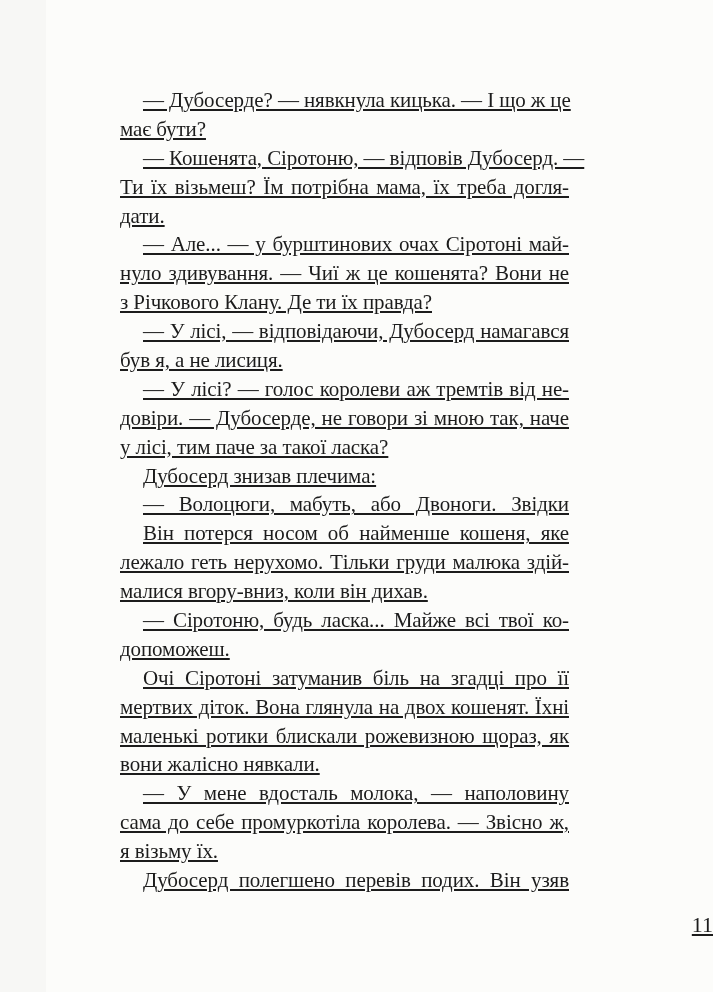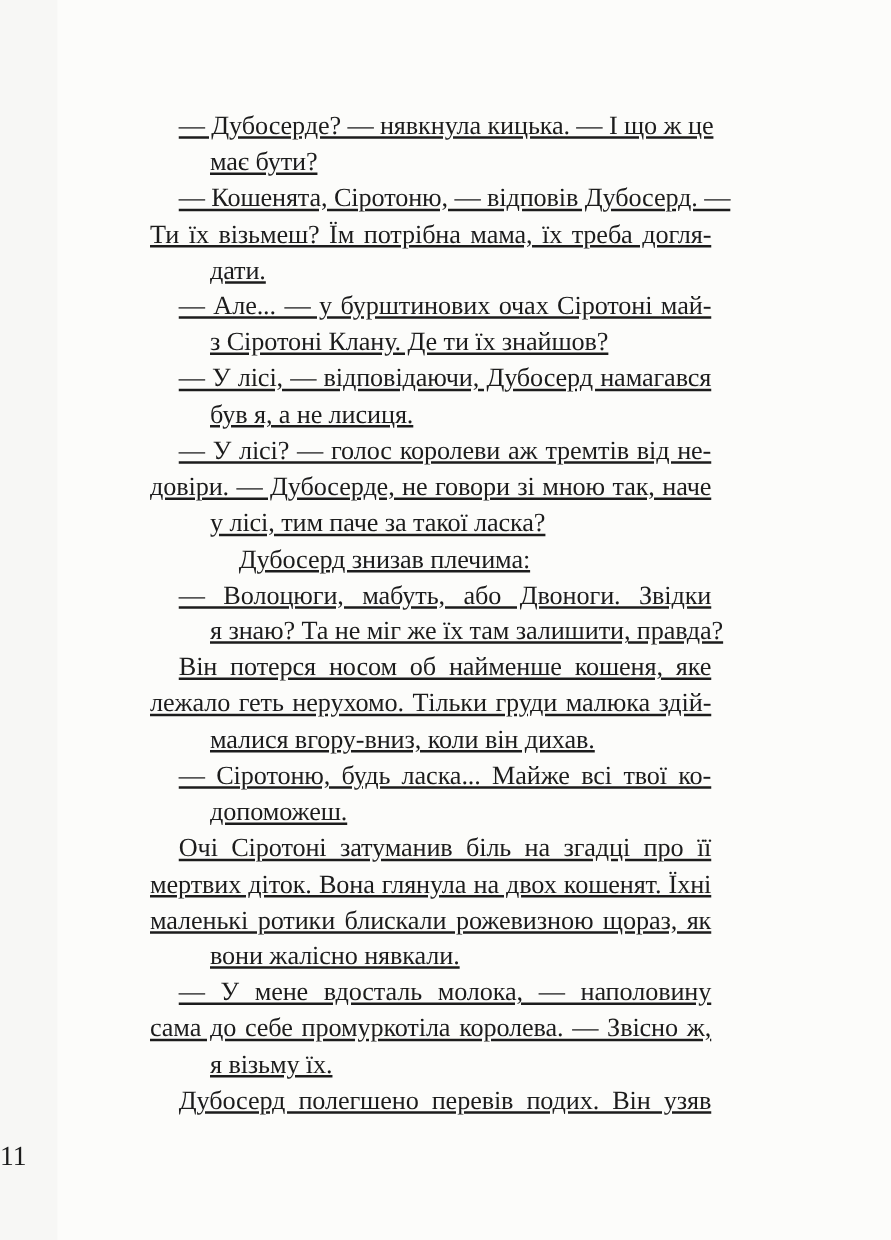--- a/index.html
+++ b/index.html
@@ -25,50 +25,51 @@
       height: 28.9px;
       line-height: 28.9px;
       font-size: 21px;
       white-space: nowrap;
       text-align: justify;
       text-align-last: justify;
       letter-spacing: -0.1px;
       text-decoration: underline;
     }
     .line.indent { padding-left: 23px; }
-    .line.last { text-align-last: left; margin-left: 48px; }
+    .line.last { text-align-last: left; }
     .page-number {
       position: absolute;
       left: 0; width: 713px;
       top: 912px;
-      text-align: left;
+      text-align: right;
       font-size: 22px;
+      text-decoration: underline;
     }
   </style>
 </head>
 <body>
 
 <div class="left-strip"></div>
 
 <div class="page-text" id="page-text">
     <div class="line indent">— Дубосерде? — нявкнула кицька. — І що ж це</div>
     <div class="line last">має бути?</div>
     <div class="line indent">— Кошенята, Сіротоню, — відповів Дубосерд. —</div>
     <div class="line">Ти їх візьмеш? Їм потрібна мама, їх треба догля-</div>
     <div class="line last">дати.</div>
     <div class="line indent">— Але... — у бурштинових очах Сіротоні май-</div>
-    <div class="line last">з Сіротоні Клану. Де ти їх знайшов?</div>
+    <div class="line">нуло здивування. — Чиї ж це кошенята? Вони не</div>
+    <div class="line last">з Річкового Клану. Де ти їх правда?</div>
     <div class="line indent">— У лісі, — відповідаючи, Дубосерд намагався</div>
     <div class="line last">був я, а не лисиця.</div>
     <div class="line indent">— У лісі? — голос королеви аж тремтів від не-</div>
     <div class="line">довіри. — Дубосерде, не говори зі мною так, наче</div>
     <div class="line last">у лісі, тим паче за такої ласка?</div>
     <div class="line indent last">Дубосерд знизав плечима:</div>
     <div class="line indent">— Волоцюги, мабуть, або Двоноги. Звідки</div>
-    <div class="line last">я знаю? Та не міг же їх там залишити, правда?</div>
     <div class="line indent">Він потерся носом об найменше кошеня, яке</div>
     <div class="line">лежало геть нерухомо. Тільки груди малюка здій-</div>
     <div class="line last">малися вгору-вниз, коли він дихав.</div>
     <div class="line indent">— Сіротоню, будь ласка... Майже всі твої ко-</div>
     <div class="line last">допоможеш.</div>
     <div class="line indent">Очі Сіротоні затуманив біль на згадці про її</div>
     <div class="line">мертвих діток. Вона глянула на двох кошенят. Їхні</div>
     <div class="line">маленькі ротики блискали рожевизною щораз, як</div>
     <div class="line last">вони жалісно нявкали.</div>
     <div class="line indent">— У мене вдосталь молока, — наполовину</div>

